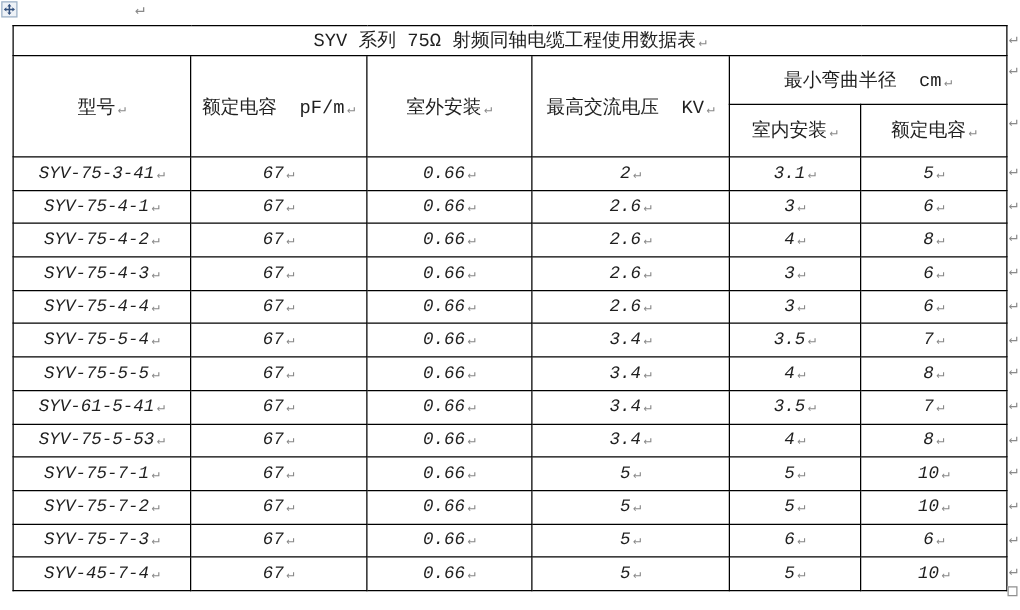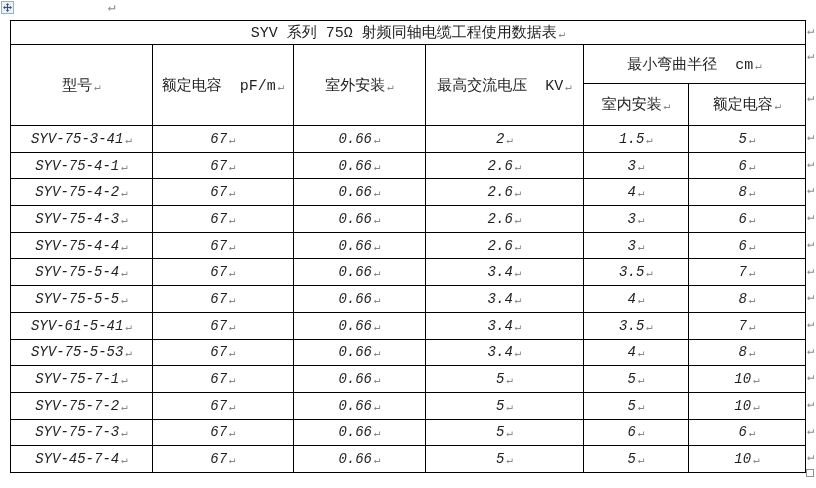--- a/index.html
+++ b/index.html
@@ -89,21 +89,21 @@
       <th><span>室内安装</span><span class="eoc">↵</span></th>
       <th><span>额定电容</span><span class="eoc">↵</span></th>
     </tr>
   </tbody>
   <tbody>
       <tr class="data-row">
         <td><span>SYV-75-3-41</span><span class="eoc">↵</span></td>
         <td><span>67</span><span class="eoc">↵</span></td>
         <td><span>0.66</span><span class="eoc">↵</span></td>
         <td><span>2</span><span class="eoc">↵</span></td>
-        <td><span>1.5</span><span class="eoc">↵</span></td>
+        <td><span>3.1</span><span class="eoc">↵</span></td>
         <td><span>5</span><span class="eoc">↵</span></td>
       </tr>
       <tr class="data-row">
         <td><span>SYV-75-4-1</span><span class="eoc">↵</span></td>
         <td><span>67</span><span class="eoc">↵</span></td>
         <td><span>0.66</span><span class="eoc">↵</span></td>
         <td><span>2.6</span><span class="eoc">↵</span></td>
         <td><span>3</span><span class="eoc">↵</span></td>
         <td><span>6</span><span class="eoc">↵</span></td>
       </tr>

